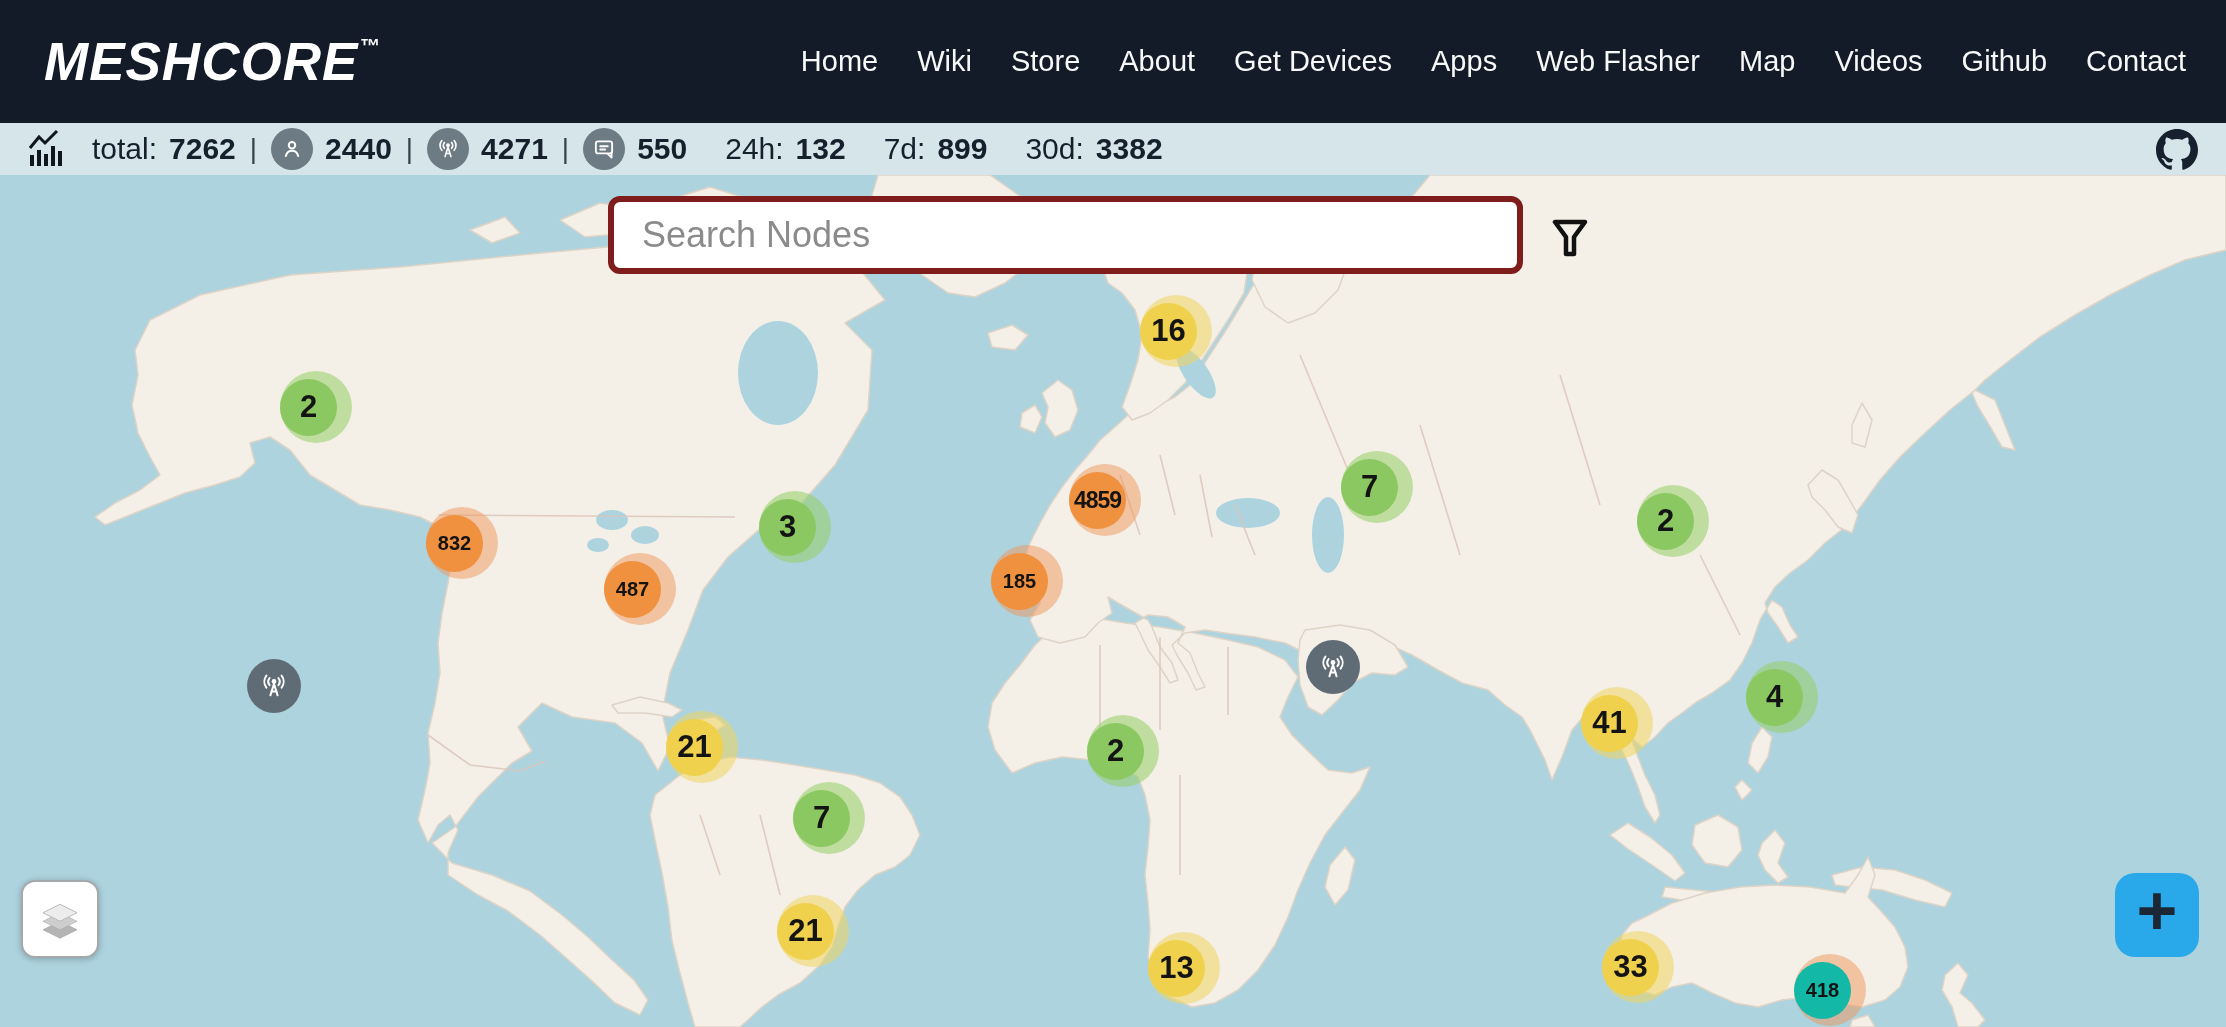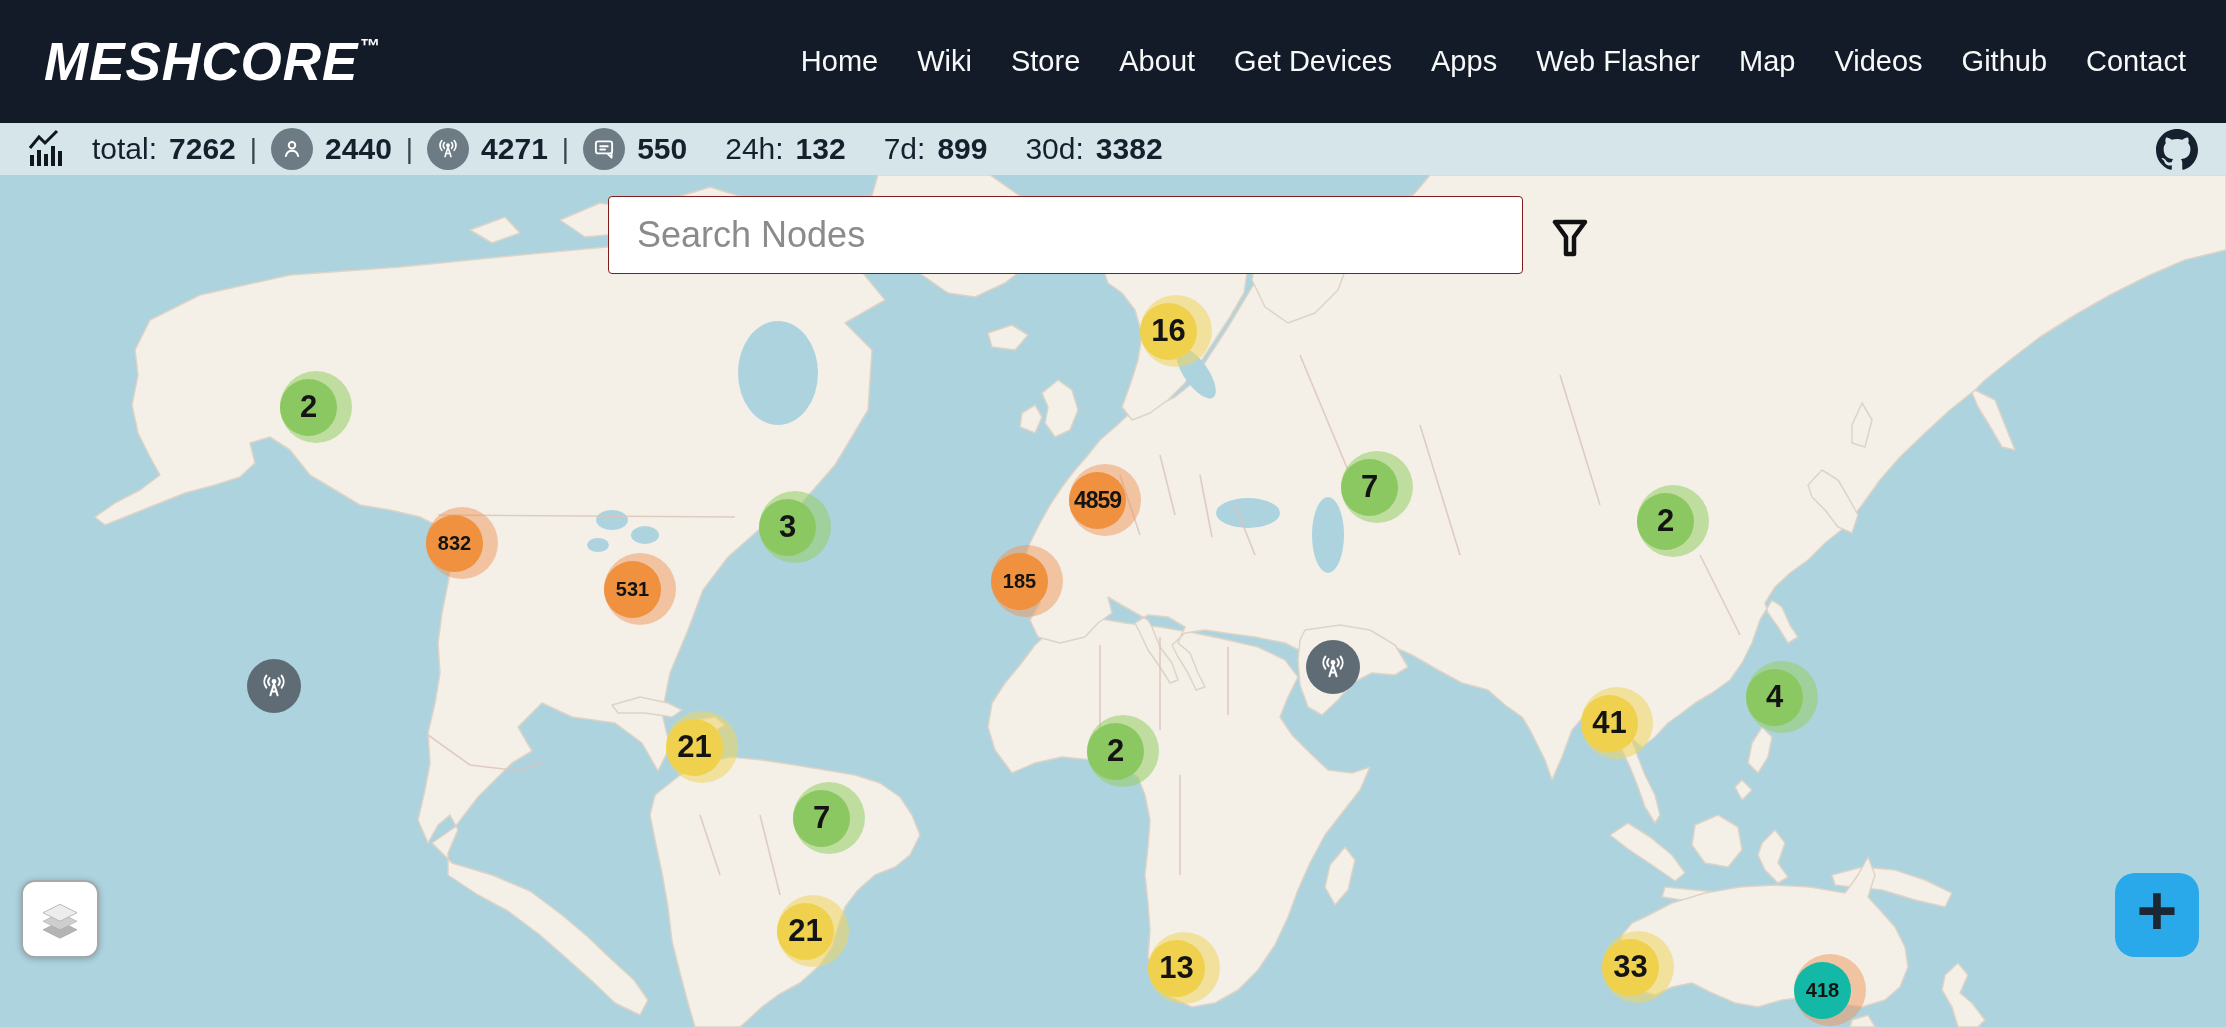--- a/index.html
+++ b/index.html
@@ -43,21 +43,21 @@
   .cluster-inner{width:57px;height:57px;border-radius:50%;display:flex;align-items:center;
                  justify-content:center;font-weight:bold;color:#141414;}
   .f2{font-size:31px;} .f3{font-size:20px;} .f4{font-size:23px;letter-spacing:-1px;}
 
   
   .node-marker{position:absolute;width:54px;height:54px;border-radius:50%;
                display:flex;align-items:center;justify-content:center;cursor:pointer;z-index:5;}
 
   
   .search-input{position:absolute;left:608px;top:21px;width:915px;height:78px;z-index:20;
-                box-sizing:border-box;border:1px solid #7f1d1d;border-radius:4px;background:#fff;
+                box-sizing:border-box;border:6px solid #7f1d1d;border-radius:12px;background:#fff;
                 font-size:36px;color:#222;padding:0 28px;outline:none;
                 font-family:"Liberation Sans",sans-serif;}
   .search-input::placeholder{color:#8b8b8b;}
   .filter-btn{position:absolute;left:1543px;top:36px;width:54px;height:54px;z-index:20;
               background:transparent;border:none;padding:0;display:flex;align-items:center;
               justify-content:center;cursor:pointer;}
 
   
   .layers-btn{position:absolute;left:21px;bottom:69px;width:78px;height:78px;z-index:20;
               background:#fff;border:2px solid rgba(55,65,70,.45);border-radius:14px;
@@ -221,21 +221,21 @@
         <div class="cluster" style="left: 759px; top: 316px; background: rgba(150, 205, 100, 0.55);">
           <div class="cluster-inner f2" style="background: rgb(139, 200, 98);">3</div>
         </div>
         <div class="cluster" style="left: 1069px; top: 289px; background: rgba(240, 150, 90, 0.5);">
           <div class="cluster-inner f4" style="background: rgb(239, 145, 62);">4859</div>
         </div>
         <div class="cluster" style="left: 426px; top: 332px; background: rgba(240, 150, 90, 0.5);">
           <div class="cluster-inner f3" style="background: rgb(239, 145, 62);">832</div>
         </div>
         <div class="cluster" style="left: 604px; top: 378px; background: rgba(240, 150, 90, 0.5);">
-          <div class="cluster-inner f3" style="background: rgb(239, 145, 62);">531</div>
+          <div class="cluster-inner f3" style="background: rgb(239, 145, 62);">487</div>
         </div>
         <div class="cluster" style="left: 991px; top: 370px; background: rgba(240, 150, 90, 0.5);">
           <div class="cluster-inner f3" style="background: rgb(239, 145, 62);">185</div>
         </div>
         <div class="cluster" style="left: 666px; top: 536px; background: rgba(238, 213, 95, 0.55);">
           <div class="cluster-inner f2" style="background: rgb(240, 209, 78);">21</div>
         </div>
         <div class="cluster" style="left: 1087px; top: 540px; background: rgba(150, 205, 100, 0.55);">
           <div class="cluster-inner f2" style="background: rgb(139, 200, 98);">2</div>
         </div>

